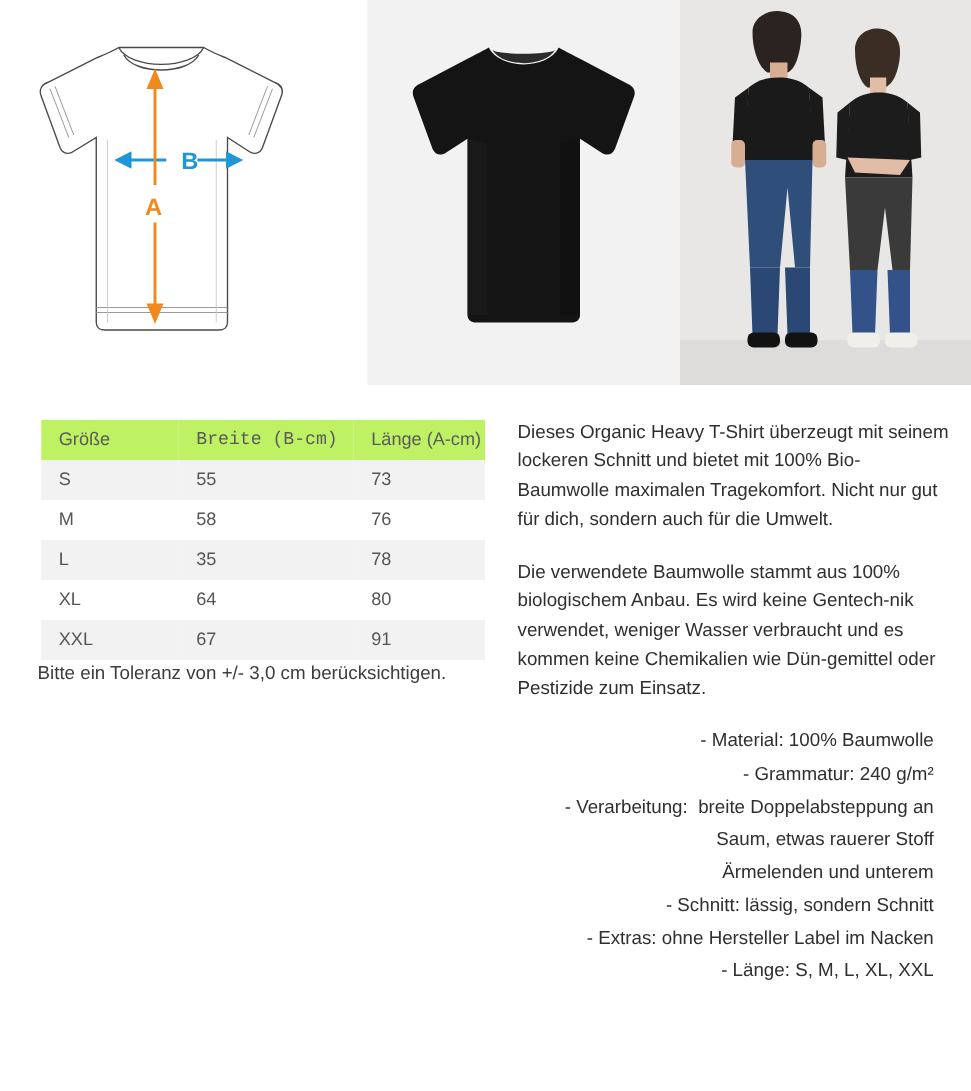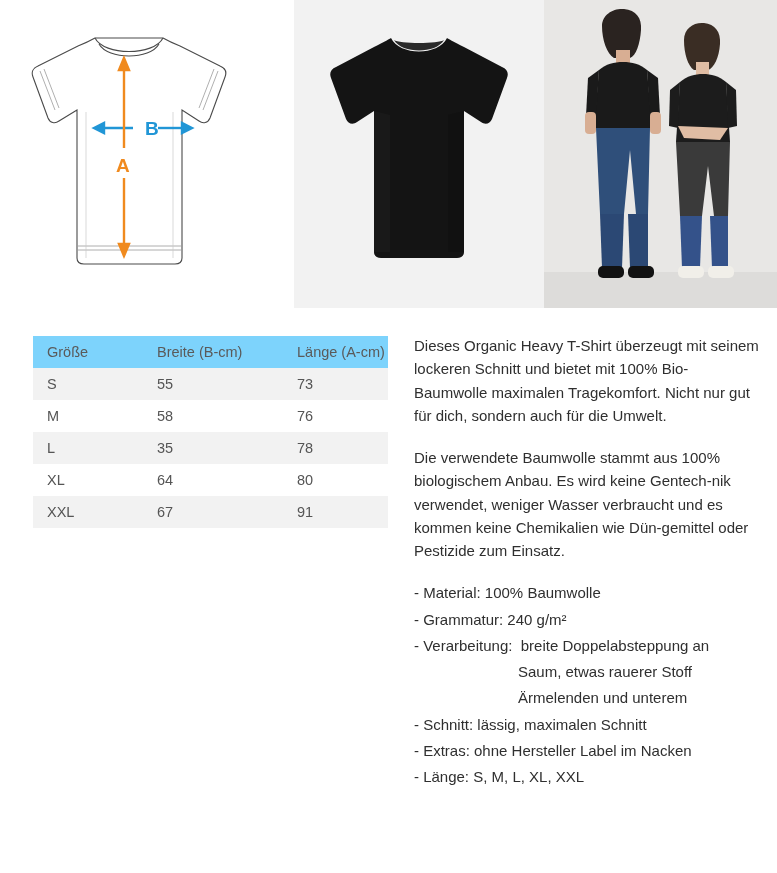--- a/index.html
+++ b/index.html
@@ -66,25 +66,25 @@
   }
   table.size-table th,
   table.size-table td {
     text-align: left;
     font-weight: normal;
     color: #555555;
     padding: 8px 0 8px 14px;
     height: 26px;
   }
   table.size-table th { color: #5a5a5a; }
-  table.size-table thead tr { background: #7dd3fc; }
+  table.size-table thead tr { background: #bef264; }
   table.size-table tbody tr:nth-child(odd) { background: #f2f2f2; }
   table.size-table tbody tr:nth-child(even) { background: #ffffff; }
   .col-size { width: 110px; }
-  .col-width { width: 140px; }
+  .col-width { width: 140px; font-family: Liberation Mono, monospace; }
   .col-length { width: 105px; }
 
   .tolerance {
     position: absolute;
     left: 30px;
     top: 222px;
     font-size: 15px;
     color: #3d3d3d;
   }
 
@@ -92,21 +92,21 @@
   .desc {
     position: absolute;
     left: 414px;
     top: 26px;
     width: 345px;
     font-size: 15px;
     line-height: 1.55;
     color: #2f2f2f;
   }
   .desc p { margin: 0 0 19px 0; }
-  .spec-list { margin: 0; padding: 0; list-style: none; }
+  .spec-list { margin: 12px; padding: 0; list-style: none; text-align: right; }
   .spec-list li { margin: 0 0 3px 0; white-space: pre-wrap; }
   .spec-indent { display: block; padding-left: 104px; }
 </style>
 </head>
 <body>
 
 <div class="page">
 
   <div class="image-row">
 
@@ -237,30 +237,31 @@
           </tr>
           <tr>
             <td>XXL</td>
             <td>67</td>
             <td>91</td>
           </tr>
         </tbody>
       </table>
     </div>
 
+    <div class="tolerance">Bitte ein Toleranz von +/- 3,0 cm berücksichtigen.</div>
 
     <div class="desc">
       <p>Dieses Organic Heavy T-Shirt überzeugt mit seinem lockeren Schnitt und bietet mit 100% Bio-Baumwolle maximalen Tragekomfort. Nicht nur gut für dich, sondern auch für die Umwelt.</p>
       <p>Die verwendete Baumwolle stammt aus 100% biologischem Anbau. Es wird keine Gentech-nik verwendet, weniger Wasser verbraucht und es kommen keine Chemikalien wie Dün-gemittel oder Pestizide zum Einsatz.</p>
       <ul class="spec-list">
         <li>- Material: 100% Baumwolle</li>
         <li>- Grammatur: 240 g/m²</li>
         <li>- Verarbeitung:  breite Doppelabsteppung an</li>
         <li class="spec-indent">Saum, etwas rauerer Stoff</li>
         <li class="spec-indent">Ärmelenden und unterem</li>
-        <li>- Schnitt: lässig, maximalen Schnitt</li>
+        <li>- Schnitt: lässig, sondern Schnitt</li>
         <li>- Extras: ohne Hersteller Label im Nacken</li>
         <li>- Länge: S, M, L, XL, XXL</li>
       </ul>
     </div>
 
   </div>
 </div>
 
 </body></html>

